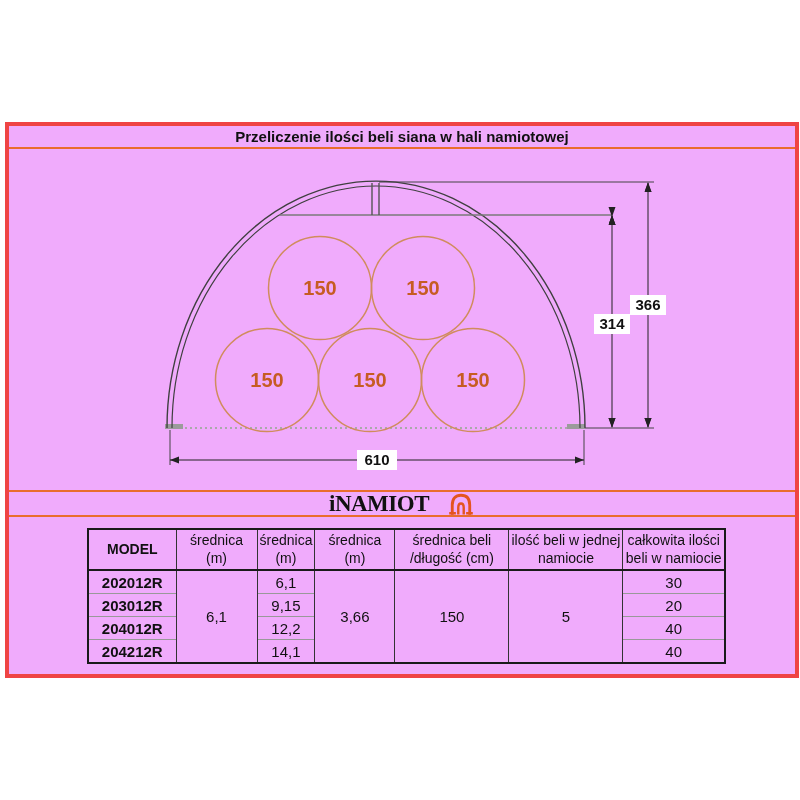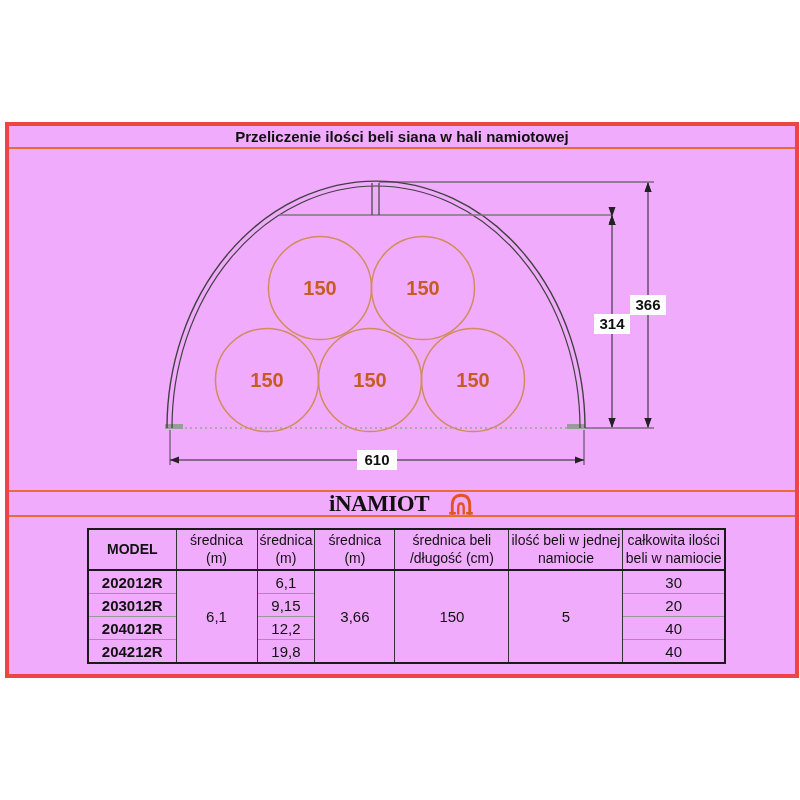--- a/index.html
+++ b/index.html
@@ -167,20 +167,20 @@
           <td>9,15</td>
           <td>20</td>
         </tr>
         <tr>
           <td class="model">204012R</td>
           <td>12,2</td>
           <td>40</td>
         </tr>
         <tr>
           <td class="model">204212R</td>
-          <td>19,8</td>
+          <td>14,1</td>
           <td>40</td>
         </tr>
       </tbody>
     </table>
   </div>
 
 </div>
 
 </body></html>

